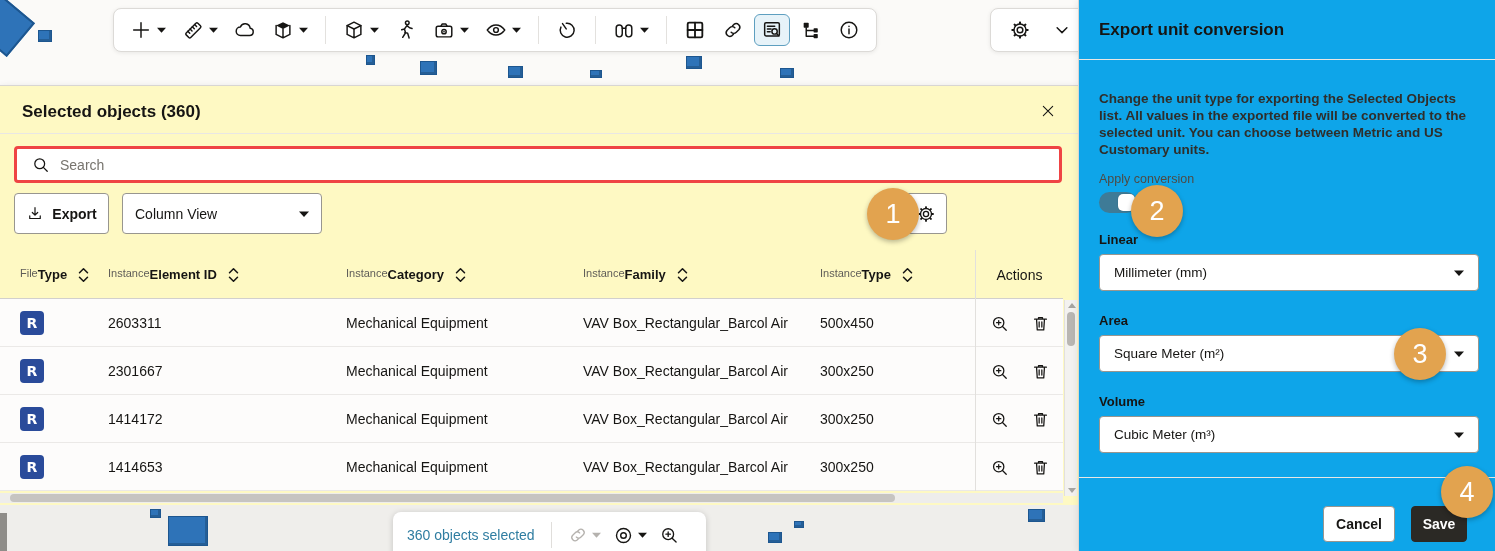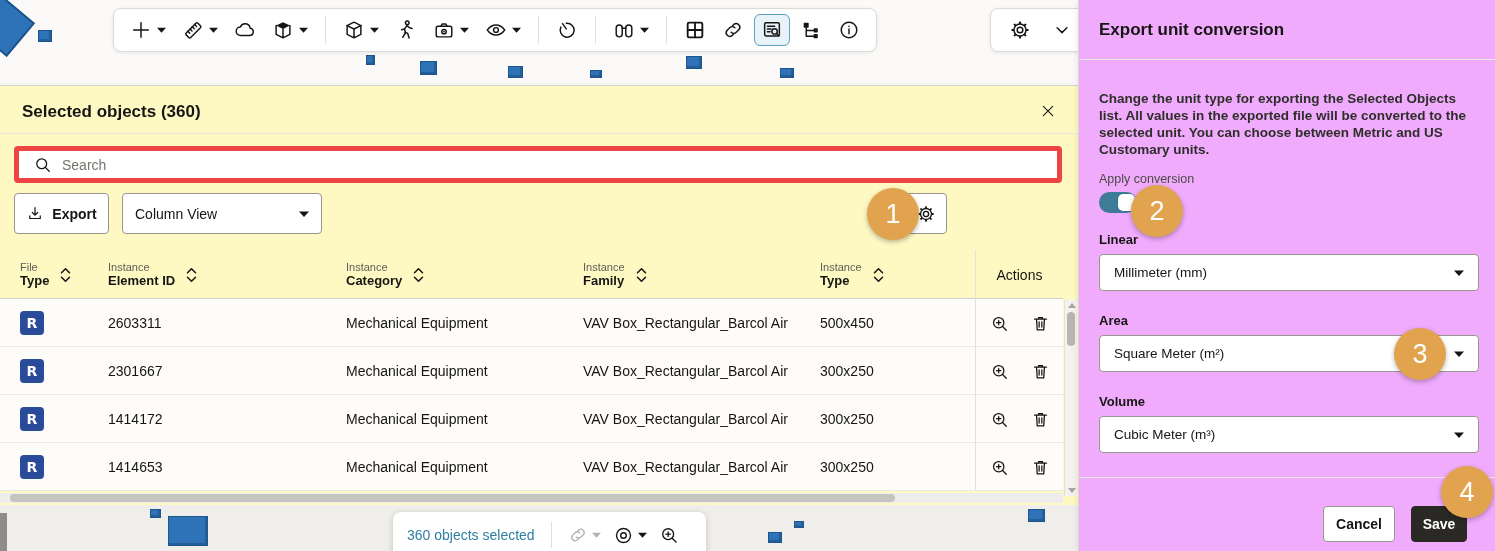--- a/index.html
+++ b/index.html
@@ -25,39 +25,39 @@
   .tbtn { display:flex; align-items:center; gap:5px; padding:4px 6px; border-radius:6px; cursor:pointer; }
   .tbtn.active { background:#e7f3f9; border:1px solid #5e9fc0; }
   .tsep { width:1px; height:28px; background:#e3e1de; margin:0 7px; }
 
   
   #objects-panel { position:absolute; left:0; top:85px; width:1078px; height:420px; background:#fef9c3;
                    border-top:1px solid #d8d6d3; box-shadow:0 3px 8px rgba(0,0,0,.14); }
   #panel-title { position:absolute; left:22px; top:16px; font-size:17px; font-weight:bold; }
   #close-btn { position:absolute; right:18px; top:13px; width:24px; height:24px; display:flex; align-items:center; justify-content:center; cursor:pointer; }
   .hdivider { position:absolute; left:0; right:0; height:1px; background:#e9e7e4; }
-  #search-wrap { position:absolute; left:14px; top:60px; width:1048px; height:37px; border:5px solid #ef4444; border-radius:4px; display:flex; align-items:center; background:#fff; }
+  #search-wrap { position:absolute; left:14px; top:60px; width:1048px; height:37px; border:3px solid #ef4444; border-radius:4px; display:flex; align-items:center; background:#fff; }
   #search-wrap svg { margin:0 10px 0 14px; }
   #search-input { flex:1; border:none; outline:none; font-size:14px; font-family:inherit; color:#161513; background:transparent; }
   #search-input::placeholder { color:#77746e; }
 
   .btn { display:flex; align-items:center; justify-content:center; gap:8px; border:1px solid #98968f; border-radius:4px;
          background:#fff; font-size:14px; font-weight:bold; color:#161513; cursor:pointer; }
   #export-btn  { position:absolute; left:14px;  top:107px; width:95px;  height:41px; }
   #columnview-dd { position:absolute; left:122px; top:107px; width:200px; height:41px; border:1px solid #98968f; border-radius:4px;
                    display:flex; align-items:center; font-size:14px; color:#161513; padding:0 12px; cursor:pointer; background:#fff; }
   #columnview-dd .lbl { flex:1; }
   #gear-btn    { position:absolute; left:905px; top:107px; width:42px;  height:41px; }
   #columns-btn { position:absolute; left:953px; top:107px; width:109px; height:41px; }
 
   
   .tgrid { display:grid; grid-template-columns:88px 238px 237px 237px 155px 88px; padding-left:20px; align-items:center; }
   #thead { position:absolute; left:0; top:164px; width:1063px; height:49px; border-bottom:1px solid #d2d0cd; }
   .hcell { display:flex; align-items:center; gap:10px; cursor:pointer; }
-  .hlines { display:flex; flex-direction:column; }
+  .hlines { display:flex; flex-direction:row; }
   .hline1 { font-size:11px; color:#5f5d58; }
   .hline2 { font-size:13px; font-weight:bold; }
   .hactions { height:49px; display:flex; align-items:center; justify-content:center; border-left:1px solid #e2e0dd; font-size:14px; cursor:default; }
   .trow { position:absolute; left:0; width:1063px; height:48px; border-bottom:1px solid #ebe9e7; background:#fdfcfb; font-size:14px; }
   .revit-icon { width:24px; height:24px; border-radius:4px; background:#2a4b9a; color:#fff; font-size:14px; font-weight:bold;
                 display:flex; align-items:center; justify-content:center; font-family:"DejaVu Sans", sans-serif; }
   .acts { height:48px; display:flex; align-items:center; justify-content:center; gap:22px; border-left:1px solid #e2e0dd; }
   .acts span { cursor:pointer; display:flex; }
 
   
@@ -69,21 +69,21 @@
 
   
   #bottom-strip { position:absolute; left:0; top:505px; width:1078px; height:46px; background:#efeeeb; }
   #bottom-bar { position:absolute; left:393px; top:512px; width:313px; height:46px; background:#fff; border-radius:8px 8px 0 0;
                 box-shadow:0 1px 6px rgba(0,0,0,.18); display:flex; align-items:center; padding:0 14px; gap:12px; }
   #selection-text { font-size:14px; color:#2f7da1; white-space:nowrap; }
   .bsep { width:1px; height:26px; background:#e0dedb; margin:0 4px; }
   .bicon { display:flex; align-items:center; gap:4px; cursor:pointer; }
 
   
-  #export-panel { position:absolute; left:1078px; top:0; width:417px; height:551px; background:#f0abfc;
+  #export-panel { position:absolute; left:1078px; top:0; width:417px; height:551px; background:#0ea5e9;
                   border-left:1px solid #d8d6d3; box-shadow:-2px 0 6px rgba(0,0,0,.06); }
   #export-title { position:absolute; left:20px; top:20px; font-size:17px; font-weight:bold; }
   #export-desc { position:absolute; left:20px; top:90px; width:374px; font-size:13.5px; line-height:17px; color:#2f2e2b;font-weight:bold; }
   #apply-label { position:absolute; left:20px; top:172px; font-size:12.5px; color:#4d4b45; }
   #apply-toggle { position:absolute; left:20px; top:192px; width:38px; height:21px; border-radius:11px; background:#3e7b97; cursor:pointer; }
   #apply-toggle .knob { position:absolute; right:2px; top:2px; width:17px; height:17px; border-radius:5px; background:#fff; box-shadow:0 0 1px rgba(0,0,0,.4); }
   .field-label { position:absolute; left:20px; font-size:13px; font-weight:bold; }
   .select { position:absolute; left:20px; width:380px; height:37px; border:1px solid #98968f; border-radius:4px; background:#fff;
             display:flex; align-items:center; padding:0 14px; font-size:13.5px; cursor:pointer; }
   .select .val { flex:1; }

